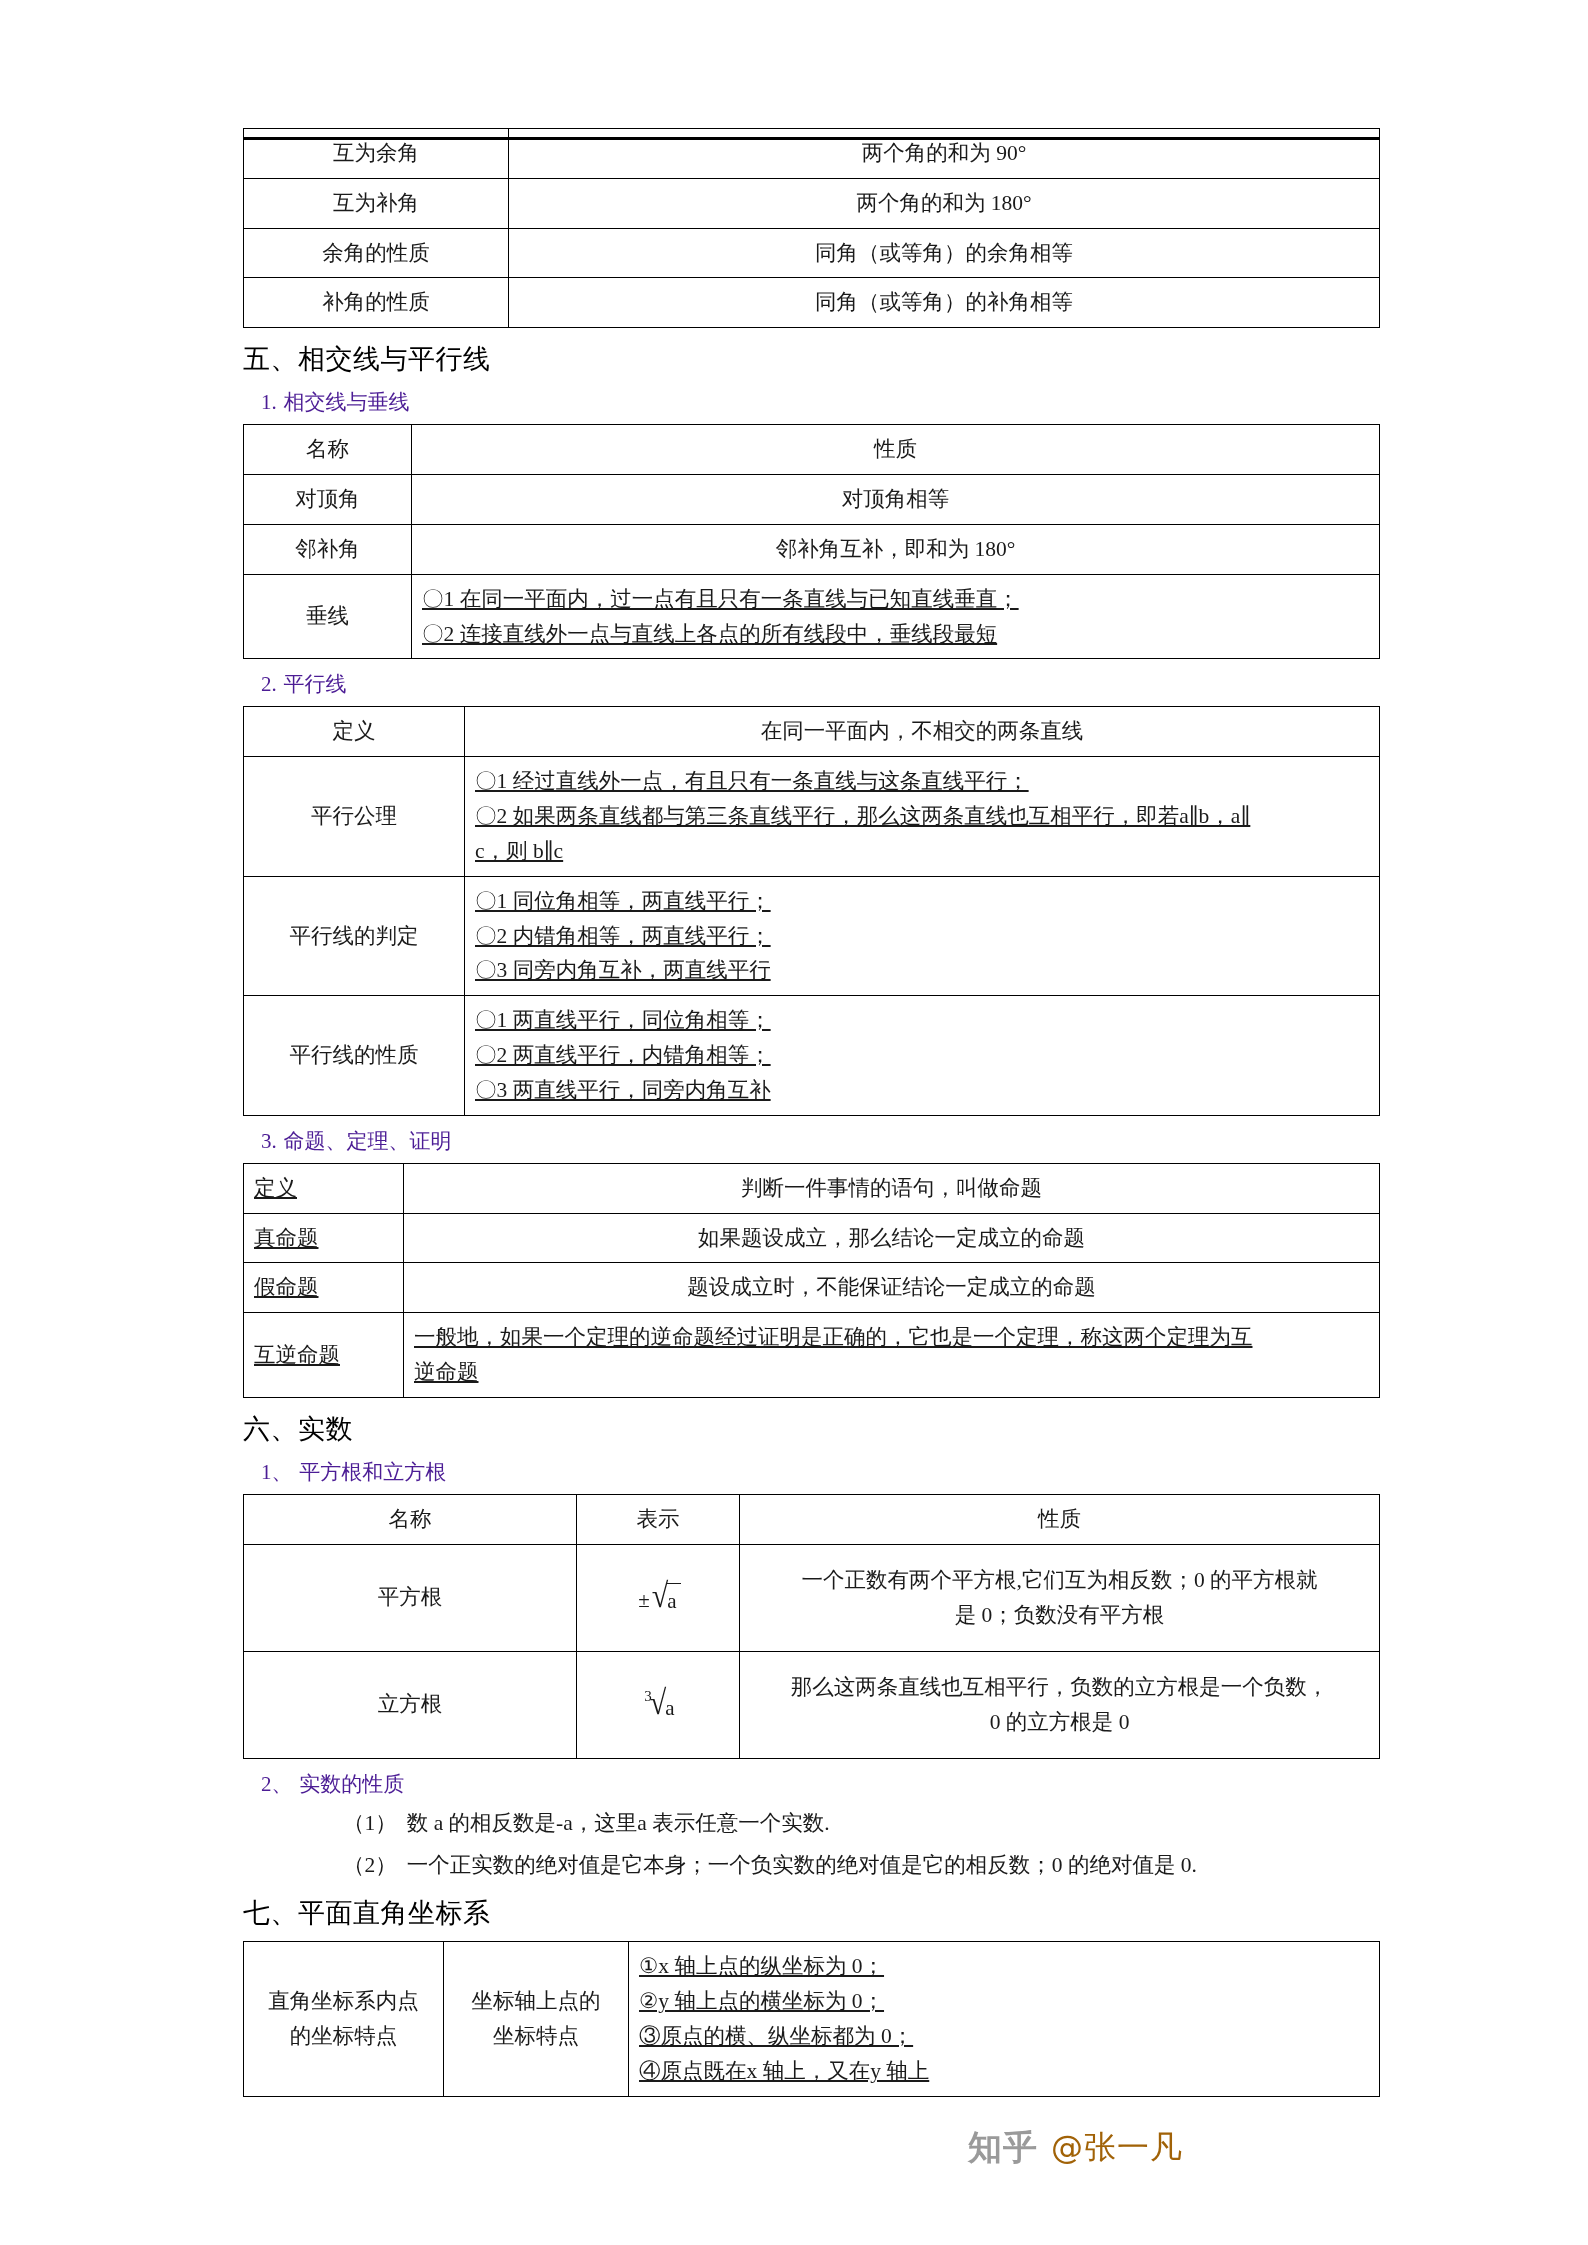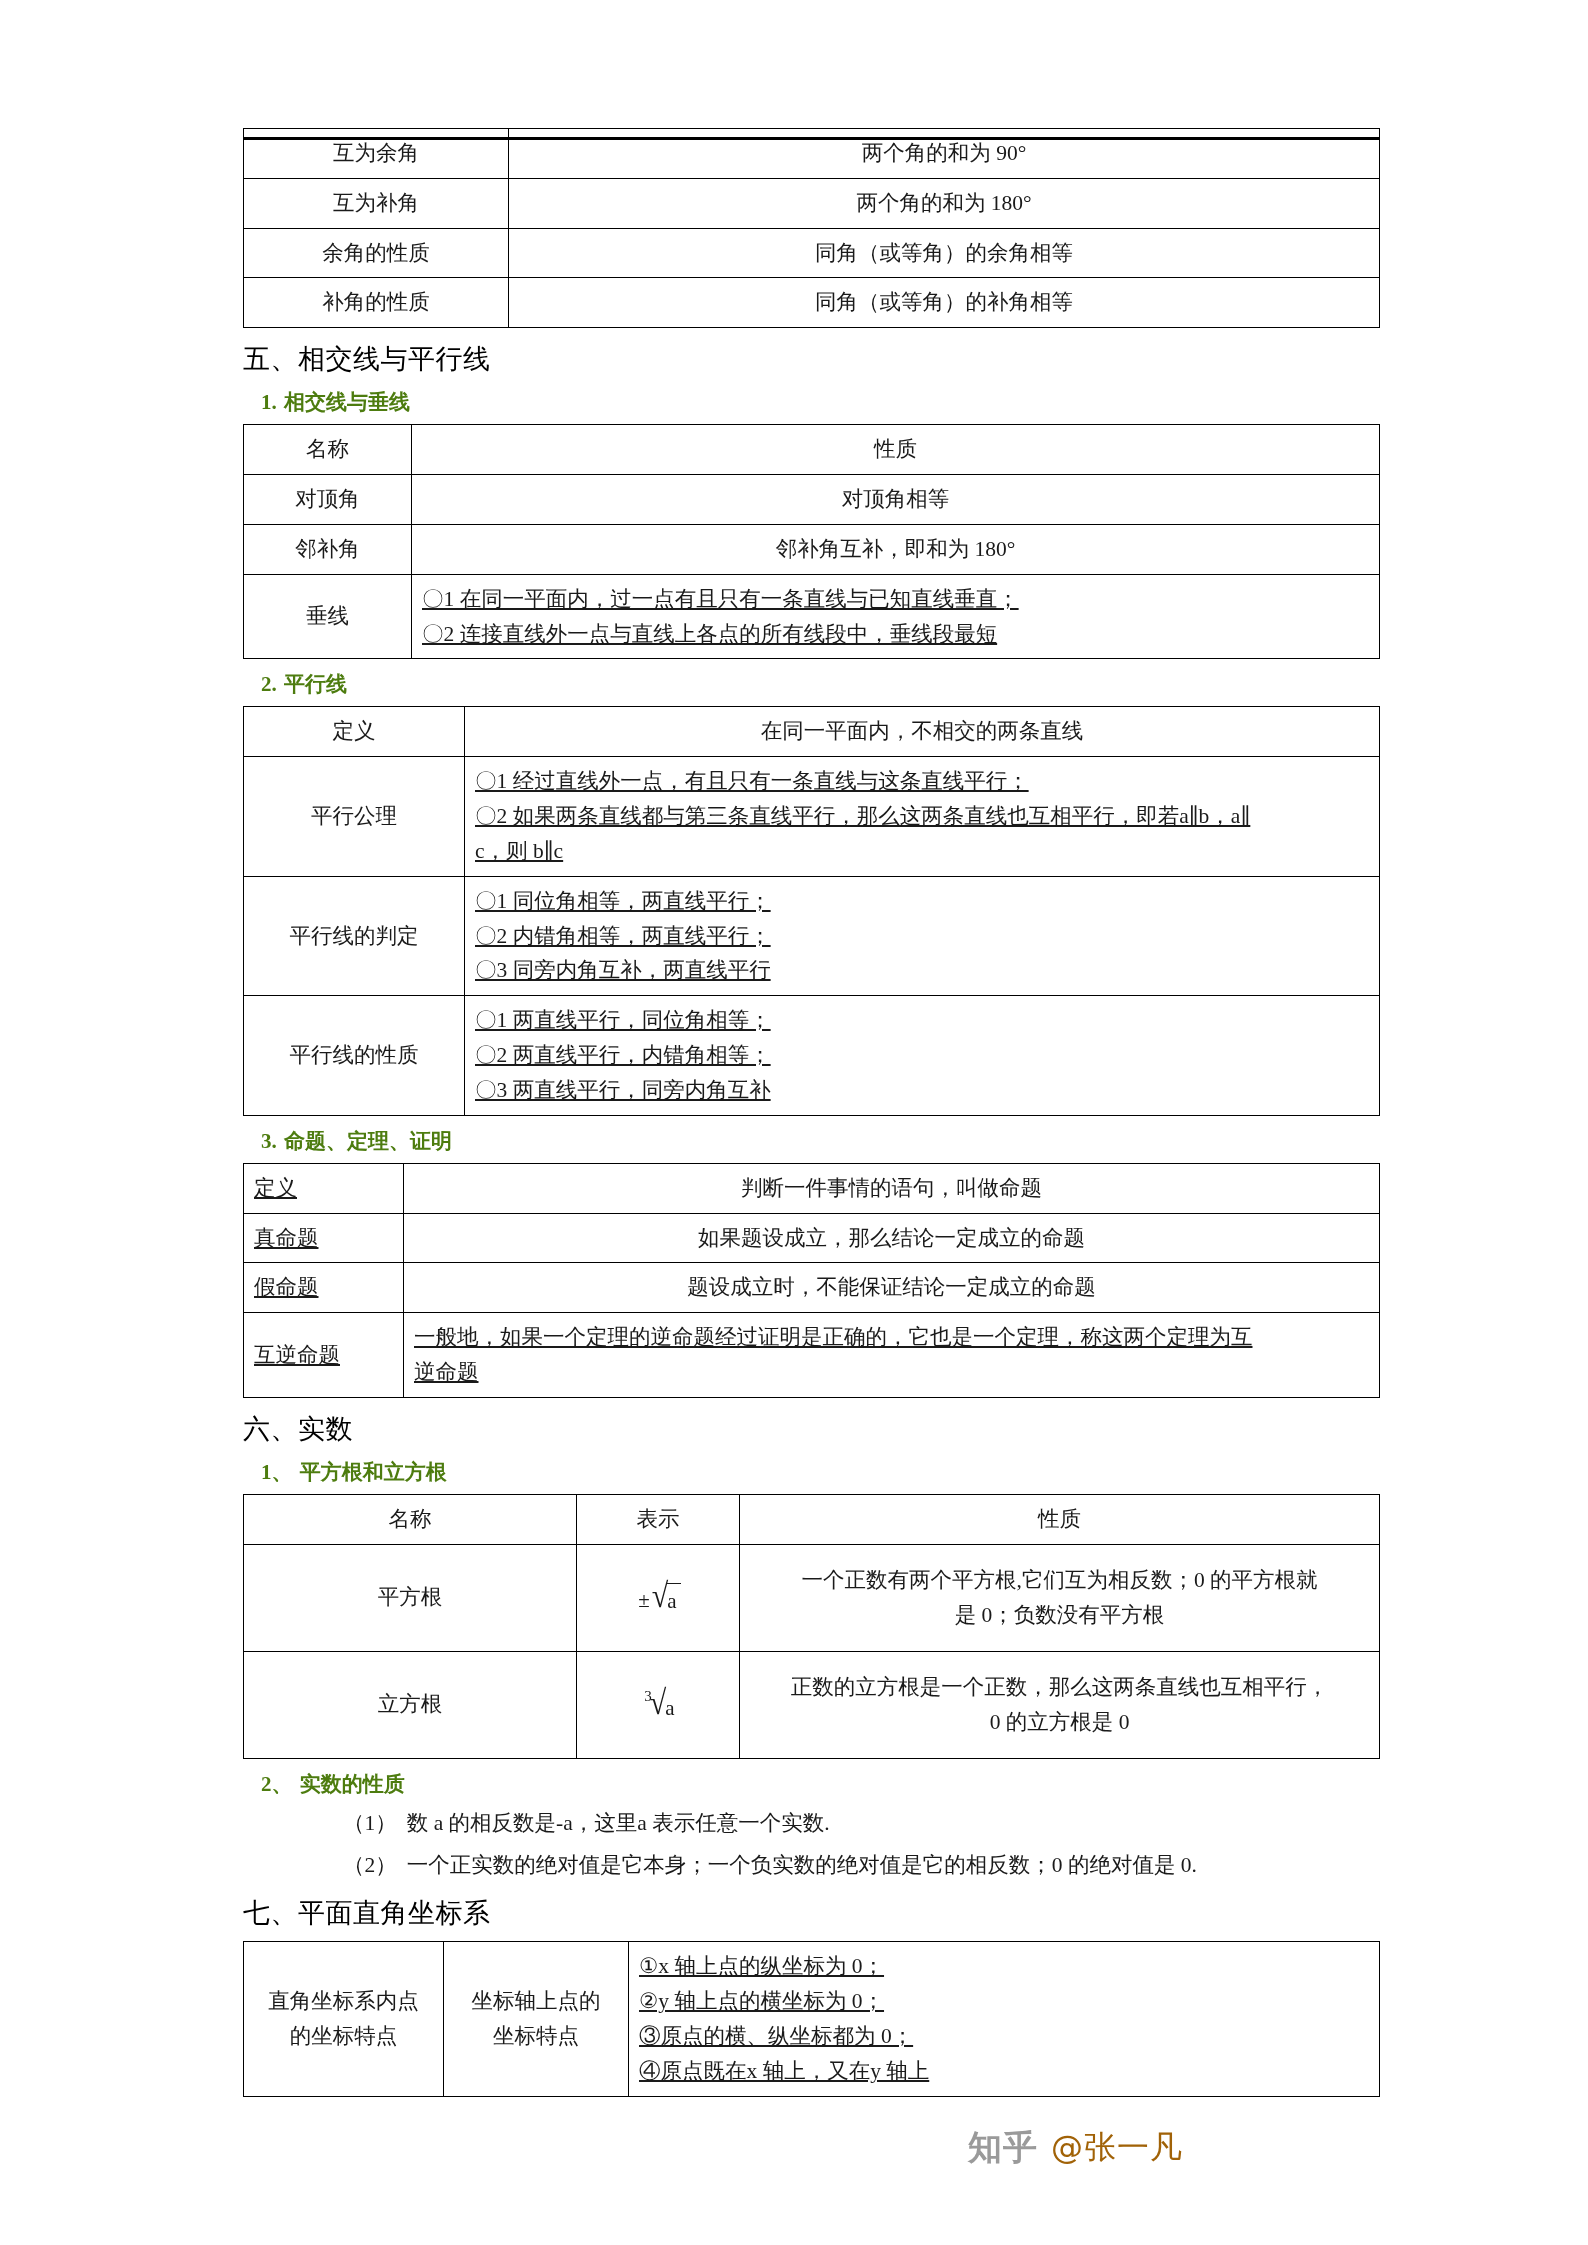--- a/index.html
+++ b/index.html
@@ -59,24 +59,24 @@
   h2.sec {
     font-family: "DejaVu Sans", "Liberation Sans", sans-serif;
     font-weight: normal;
     font-size: 27px;
     margin: 13px 0 10px 0;
     letter-spacing: 0.5px;
     color: #000;
   }
   h3.sub {
     font-family: "DejaVu Sans", "Liberation Sans", sans-serif;
-    font-weight: bold;
+    font-weight: normal;
     font-size: 21px;
     margin: 11px 0 8px 18px;
-    color: #4d7c0f;
+    color: #4c1d95;
   }
   h3.sub .num { font-family: "Liberation Serif", serif; }
 
   p.para {
     font-size: 21.5px;
     line-height: 1.55;
     margin: 9px 0 9px 100px;
     color: #1a1a1a;
   }
   p.para .lbl { margin-right: 10px; }
@@ -320,21 +320,21 @@
             <span class="line">一个正数有两个平方根,它们互为相反数；0 的平方根就</span>
             <span class="line">是 0；负数没有平方根</span>
           </td>
         </tr>
         <tr>
           <td class="ctr" style="height:92px">立方根</td>
           <td class="ctr">
             <span class="rad"><span class="idx">3</span><span class="radsym"><span class="sign">√</span><span class="rand">a</span></span></span>
           </td>
           <td class="ctr">
-            <span class="line">正数的立方根是一个正数，那么这两条直线也互相平行，</span>
+            <span class="line">那么这两条直线也互相平行，负数的立方根是一个负数，</span>
             <span class="line">0 的立方根是 0</span>
           </td>
         </tr>
       </tbody>
     </table>
 
     <h3 class="sub">
       <span class="num">2、</span>
       <span>实数的性质</span>
     </h3>

